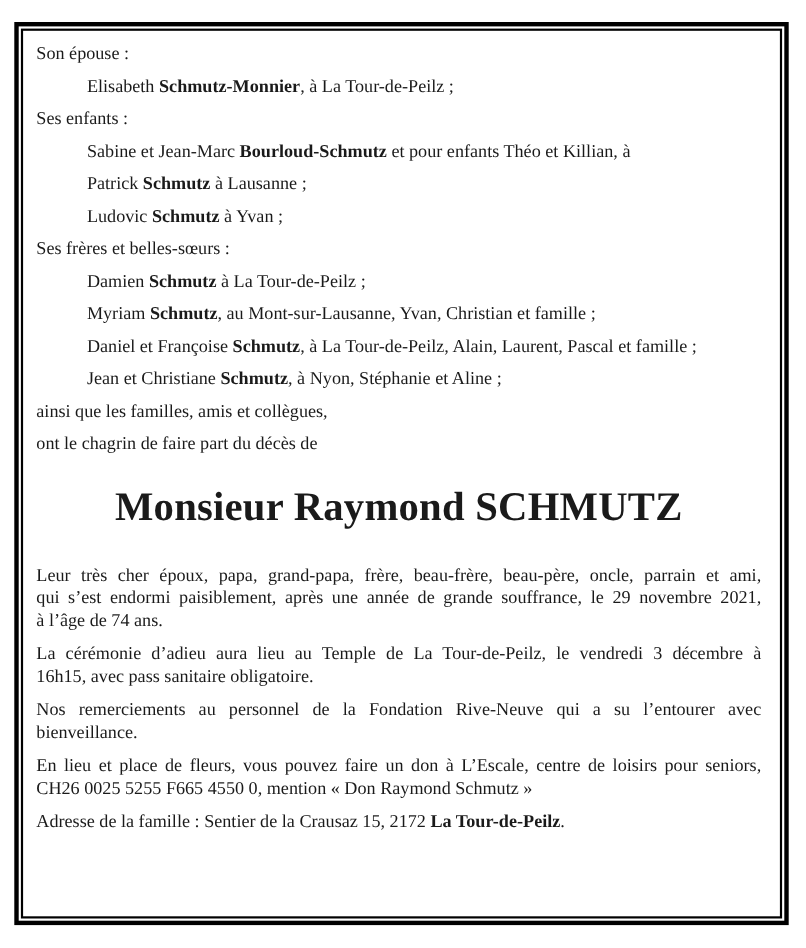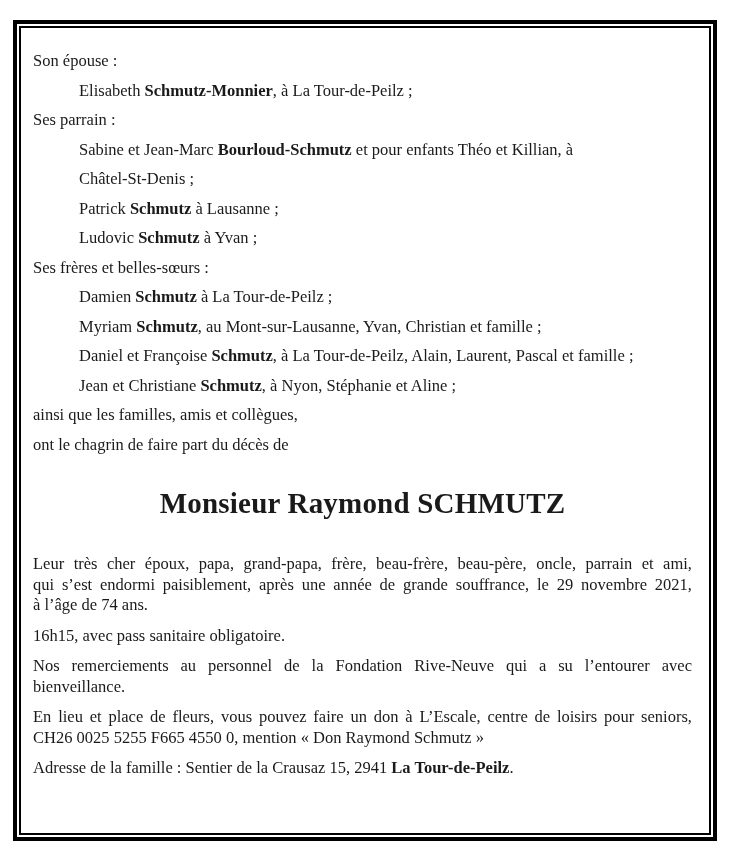--- a/index.html
+++ b/index.html
@@ -28,35 +28,35 @@
     position: absolute;
     left: 2px;
     top: 2px;
     right: 2px;
     bottom: 2px;
     border: 2px solid #000000;
   }
   .content {
     position: absolute;
     left: 0; top: 0; right: 0; bottom: 0;
-    padding: 18px 17px 0 12px;
+    padding: 6px 17px 0 12px;
     font-size: 16.5px;
   }
   .fam-line {
     line-height: 29.5px;
     white-space: nowrap;
   }
   .fam-line.indent {
     padding-left: 46px;
   }
   .bold {
     font-weight: bold;
   }
   h1.title {
-    font-size: 29px;
+    font-size: 37px;
     line-height: 34px;
     font-weight: bold;
     text-align: center;
     margin: 27px 0 34px 0;
     letter-spacing: 0.2px;
   }
   .para {
     margin: 10px 0 0 0;
   }
   .para:first-child {
@@ -74,51 +74,51 @@
 </head>
 <body>
 
 <div class="page">
   <div class="frame">
     <div class="frame-inner">
       <div class="content">
         <div id="family-list">
             <div class="fam-line"><span>Son épouse :</span></div>
             <div class="fam-line indent"><span>Elisabeth </span><span class="bold">Schmutz-Monnier</span><span>, à La Tour-de-Peilz ;</span></div>
-            <div class="fam-line"><span>Ses parrain :</span></div>
+            <div class="fam-line"><span>Ses enfants :</span></div>
             <div class="fam-line indent"><span>Sabine et Jean-Marc </span><span class="bold">Bourloud-Schmutz</span><span> et pour enfants Théo et Killian, à</span></div>
-            <div class="fam-line indent"><span>Châtel-St-Denis ;</span></div>
             <div class="fam-line indent"><span>Patrick </span><span class="bold">Schmutz</span><span> à Lausanne ;</span></div>
             <div class="fam-line indent"><span>Ludovic </span><span class="bold">Schmutz</span><span> à Yvan ;</span></div>
             <div class="fam-line"><span>Ses frères et belles-sœurs :</span></div>
             <div class="fam-line indent"><span>Damien </span><span class="bold">Schmutz</span><span> à La Tour-de-Peilz ;</span></div>
             <div class="fam-line indent"><span>Myriam </span><span class="bold">Schmutz</span><span>, au Mont-sur-Lausanne, Yvan, Christian et famille ;</span></div>
             <div class="fam-line indent"><span>Daniel et Françoise </span><span class="bold">Schmutz</span><span>, à La Tour-de-Peilz, Alain, Laurent, Pascal et famille ;</span></div>
             <div class="fam-line indent"><span>Jean et Christiane </span><span class="bold">Schmutz</span><span>, à Nyon, Stéphanie et Aline ;</span></div>
             <div class="fam-line"><span>ainsi que les familles, amis et collègues,</span></div>
             <div class="fam-line"><span>ont le chagrin de faire part du décès de</span></div>
           </div>
         <h1 class="title">Monsieur Raymond SCHMUTZ</h1>
         <div id="paragraphs">
             <div class="para">
               <div class="para-line fill"><span>Leur très cher époux, papa, grand-papa, frère, beau-frère, beau-père, oncle, parrain et ami,</span></div>
               <div class="para-line fill"><span>qui s’est endormi paisiblement, après une année de grande souffrance, le 29 novembre 2021,</span></div>
               <div class="para-line"><span>à l’âge de 74 ans.</span></div>
             </div>
             <div class="para">
+              <div class="para-line fill"><span>La cérémonie d’adieu aura lieu au Temple de La Tour-de-Peilz, le vendredi 3 décembre à</span></div>
               <div class="para-line"><span>16h15, avec pass sanitaire obligatoire.</span></div>
             </div>
             <div class="para">
               <div class="para-line fill"><span>Nos remerciements au personnel de la Fondation Rive-Neuve qui a su l’entourer avec</span></div>
               <div class="para-line"><span>bienveillance.</span></div>
             </div>
             <div class="para">
               <div class="para-line fill"><span>En lieu et place de fleurs, vous pouvez faire un don à L’Escale, centre de loisirs pour seniors,</span></div>
               <div class="para-line"><span>CH26 0025 5255 F665 4550 0, mention « Don Raymond Schmutz »</span></div>
             </div>
             <div class="para">
-              <div class="para-line"><span>Adresse de la famille : Sentier de la Crausaz 15, 2941 </span><span class="bold">La Tour-de-Peilz</span><span>.</span></div>
+              <div class="para-line"><span>Adresse de la famille : Sentier de la Crausaz 15, 2172 </span><span class="bold">La Tour-de-Peilz</span><span>.</span></div>
             </div>
           </div>
       </div>
     </div>
   </div>
 </div>
 
 </body></html>

